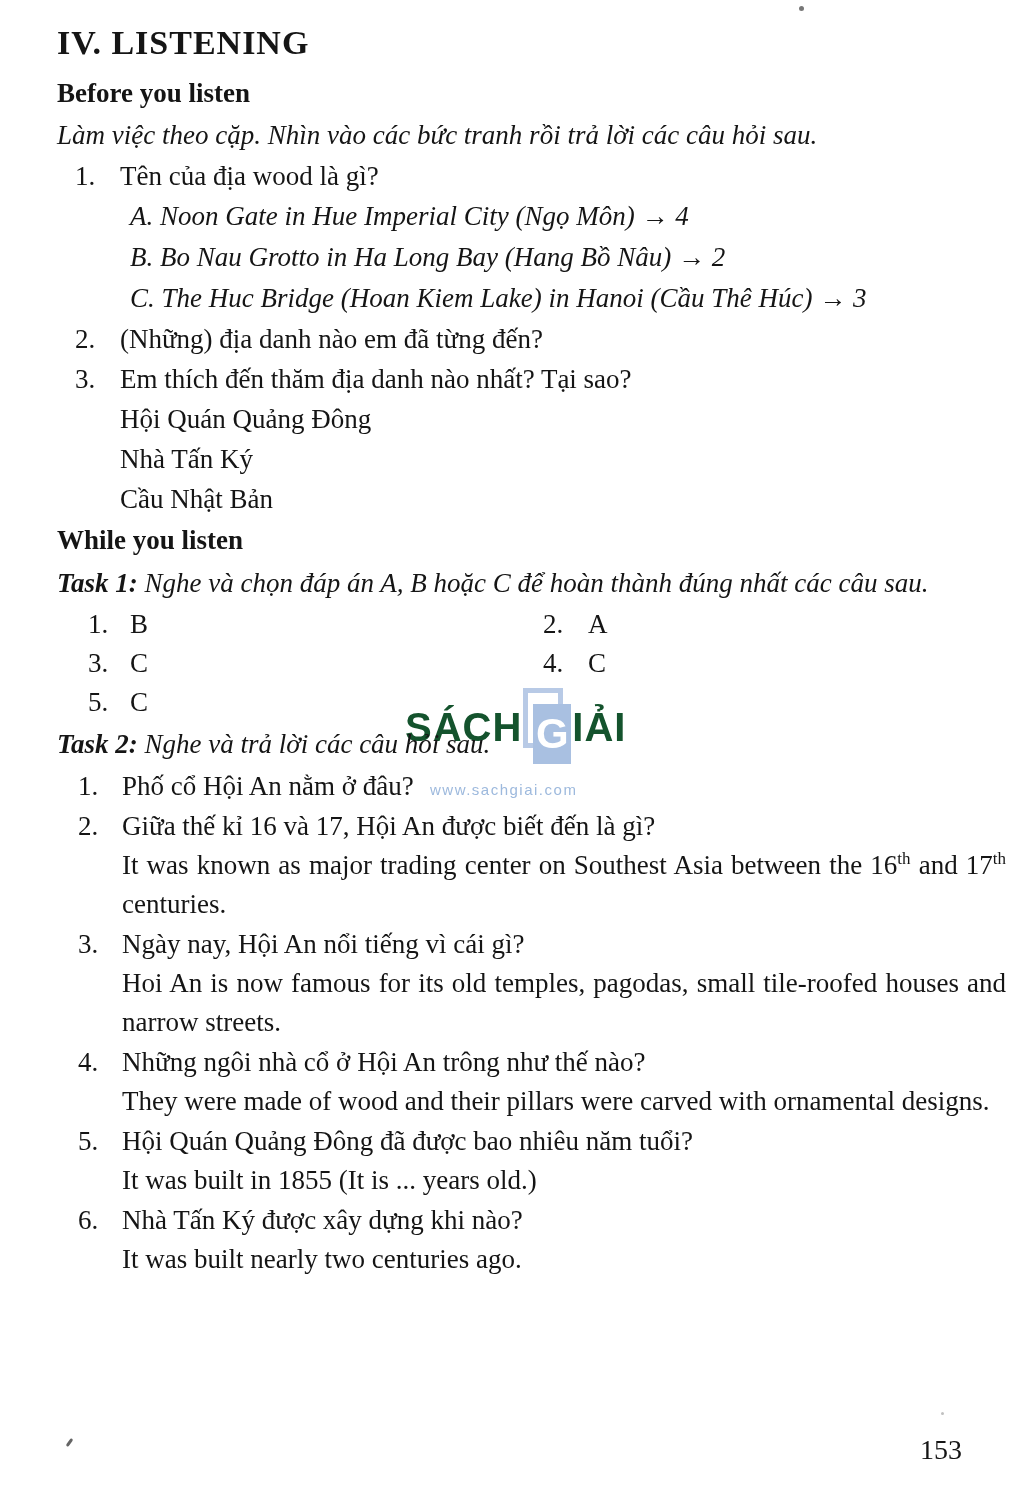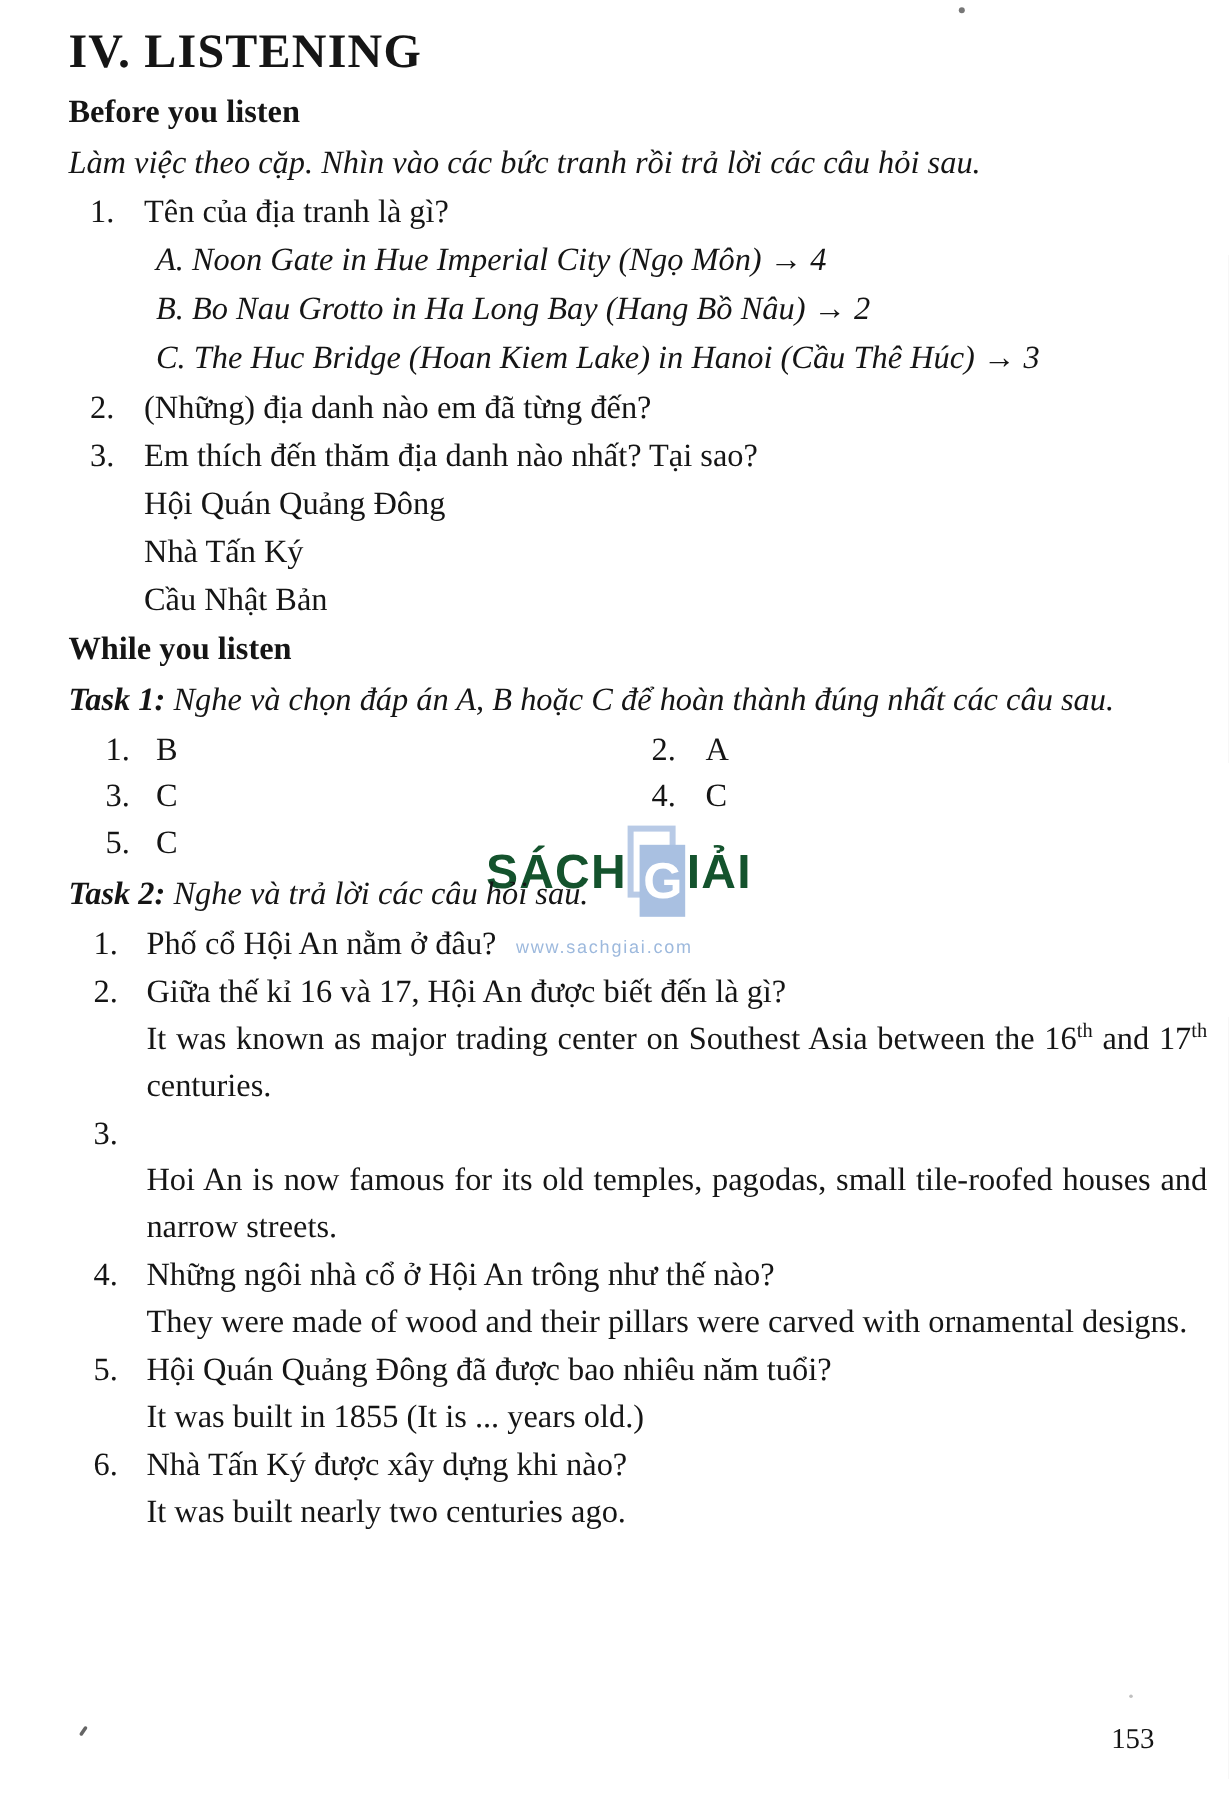--- a/index.html
+++ b/index.html
@@ -11,21 +11,21 @@
     font-family:"Liberation Serif","DejaVu Serif",serif;
     color:#151515;
     overflow:hidden;
   }
   .content {
     position:relative; z-index:2;
     padding:20px 42px 0 57px;
     font-size:27px; line-height:40px;
   }
   .title {
-    font-size:40px; font-weight:bold; letter-spacing:1px;
+    font-size:34px; font-weight:bold; letter-spacing:1px;
     line-height:46px; margin-bottom:6px;
   }
   .subhead { font-size:27px; font-weight:bold; line-height:42px; }
   .instruction { font-style:italic; line-height:42px; }
   .qrow { display:flex; padding-left:18px; line-height:40px; }
   .qnum { width:45px; flex:none; }
   .option { padding-left:73px; line-height:41px;font-style:italic; }
   .place  { padding-left:63px; line-height:40px; }
   .task-line { line-height:44px; }
   .task-label { font-weight:bold; font-style:italic; }
@@ -63,21 +63,21 @@
     background:#a9c0e1;
     display:flex; align-items:center; justify-content:center;
   }
   .wm-icon-g { color:#ffffff; font-size:42px; font-weight:bold; line-height:1; }
   .wm-url {
     margin-top:15px; margin-left:25px;
     color:#9db9dd; font-size:15px; letter-spacing:1.5px;
   }
   .page-num {
     position:absolute; right:62px; bottom:38px; z-index:2;
-    font-size:24px; line-height:30px;
+    font-size:28px; line-height:30px;
   }
   .speck { position:absolute; background:#4a4a4a; border-radius:50%; z-index:3; }
   .speck-top { left:799px; top:6px; width:5px; height:5px; opacity:.75; }
   .speck-bottom {
     left:68px; top:1438px; width:3px; height:9px; border-radius:2px;
     transform:rotate(35deg); opacity:.85;
   }
   .speck-faint { left:941px; top:1412px; width:3px; height:3px; opacity:.35; }
 </style>
 </head>
@@ -102,21 +102,21 @@
   <div class="content">
 
     <div class="title">IV. LISTENING</div>
 
     <div class="subhead">Before you listen</div>
 
     <div class="instruction">Làm việc theo cặp. Nhìn vào các bức tranh rồi trả lời các câu hỏi sau.</div>
 
     <div class="qrow">
       <span class="qnum">1.</span>
-      <span>Tên của địa tranh là gì?</span>
+      <span>Tên của địa wood là gì?</span>
     </div>
     <div class="option">A. Noon Gate in Hue Imperial City (Ngọ Môn) → 4</div>
     <div class="option">B. Bo Nau Grotto in Ha Long Bay (Hang Bồ Nâu) → 2</div>
     <div class="option">C. The Huc Bridge (Hoan Kiem Lake) in Hanoi (Cầu Thê Húc) → 3</div>
 
     <div class="qrow">
       <span class="qnum">2.</span>
       <span>(Những) địa danh nào em đã từng đến?</span>
     </div>
     <div class="qrow">
@@ -175,20 +175,21 @@
     </div>
 
     <div class="qa-q">
       <span class="qa-num">2.</span>
       <span>Giữa thế kỉ 16 và 17, Hội An được biết đến là gì?</span>
     </div>
     <div class="qa-a"><span>It was known as major trading center on Southest Asia between the 16</span><sup>th</sup><span> and 17</span><sup>th</sup><span> centuries.</span></div>
 
     <div class="qa-q">
       <span class="qa-num">3.</span>
+      <span>Ngày nay, Hội An nổi tiếng vì cái gì?</span>
     </div>
     <div class="qa-a">Hoi An is now famous for its old temples, pagodas, small tile-roofed houses and narrow streets.</div>
 
     <div class="qa-q">
       <span class="qa-num">4.</span>
       <span>Những ngôi nhà cổ ở Hội An trông như thế nào?</span>
     </div>
     <div class="qa-a">They were made of wood and their pillars were carved with ornamental designs.</div>
 
     <div class="qa-q">

